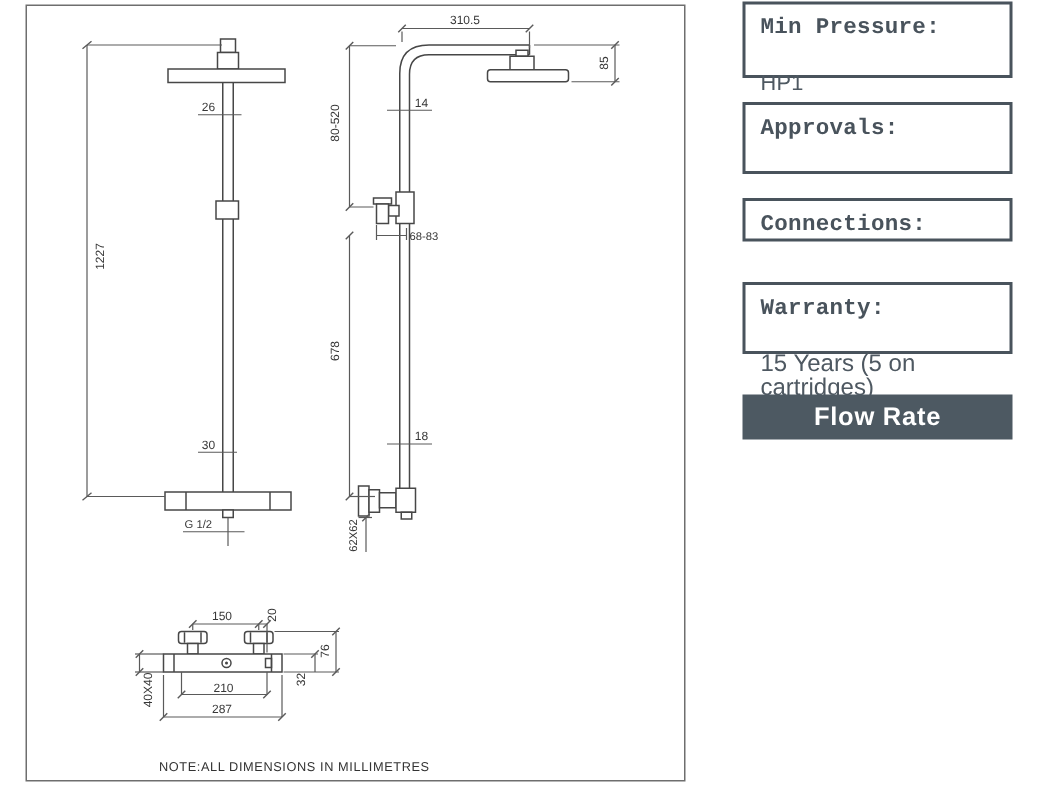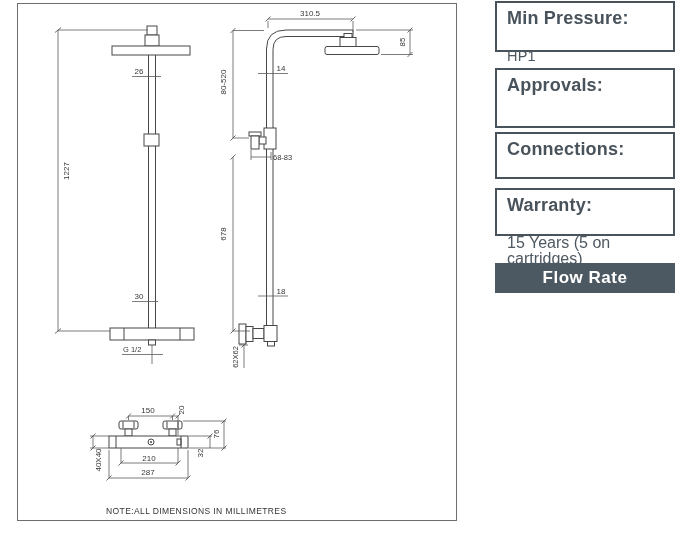--- a/index.html
+++ b/index.html
@@ -23,22 +23,22 @@
   .lnf{stroke:var(--line);stroke-width:1;fill:#fff;}
   .dm{stroke:var(--dim);stroke-width:0.8;fill:none;}
   .tk{stroke:var(--dim);stroke-width:0.9;fill:none;}
   .tx{font-family:"Liberation Sans",sans-serif;font-size:8px;fill:#383838;}
   .tx2{font-family:"Liberation Sans",sans-serif;font-size:7.5px;fill:#383838;}
   .nt{font-family:"Liberation Sans",sans-serif;font-size:8.5px;letter-spacing:.4px;fill:#333;}
 
   
   .info-box{position:absolute;left:495px;width:180px;box-sizing:border-box;
         border:2px solid var(--panel-border);background:#fff;padding:7px 10px;}
-  .info-label{font-size:18px;font-weight:700;color:var(--panel-border);
-        line-height:17px;letter-spacing:.2px;}
+  .info-label{font-size:15px;font-weight:700;color:var(--panel-border);
+        line-height:17px;letter-spacing:.2px;font-family:Liberation Mono, monospace;}
   .info-value{font-size:14.5px;font-weight:400;color:var(--panel-text);
         line-height:16px;margin-top:21px;letter-spacing:.2px;}
   .info-value.small{font-size:16px;letter-spacing:0;}
 
   
   .flow-panel{position:absolute;left:495px;top:263px;width:180px;height:296px;}
   .flow-header{height:30px;background:var(--panel-accent);color:#fff;font-weight:700;
         font-size:17px;letter-spacing:.5px;display:flex;align-items:center;justify-content:center;}
   .flow-body{position:absolute;top:30px;bottom:5px;left:0;right:0;background:#fff;
         border-left:1px solid var(--flow-side);border-right:1px solid var(--flow-side);
@@ -244,25 +244,25 @@
 
       <text class="nt" x="88" y="510">NOTE:ALL DIMENSIONS IN MILLIMETRES</text>
     </svg>
   </div>
 
   <div class="info-box" style="top:1px;height:51px">
     <div class="info-label">Min Pressure:</div>
     <div class="info-value">HP1</div>
   </div>
 
-  <div class="info-box" style="top:68px;height:60px">
+  <div class="info-box" style="top:68px;height:48px">
     <div class="info-label">Approvals:</div>
   </div>
 
-  <div class="info-box" style="top:132px;height:47px">
+  <div class="info-box" style="top:132px;height:29px">
     <div class="info-label">Connections:</div>
   </div>
 
   <div class="info-box" style="top:188px;height:48px">
     <div class="info-label">Warranty:</div>
     <div class="info-value small">15 Years (5 on cartridges)</div>
   </div>
 
   <div class="flow-panel">
     <div class="flow-header">Flow Rate</div>

